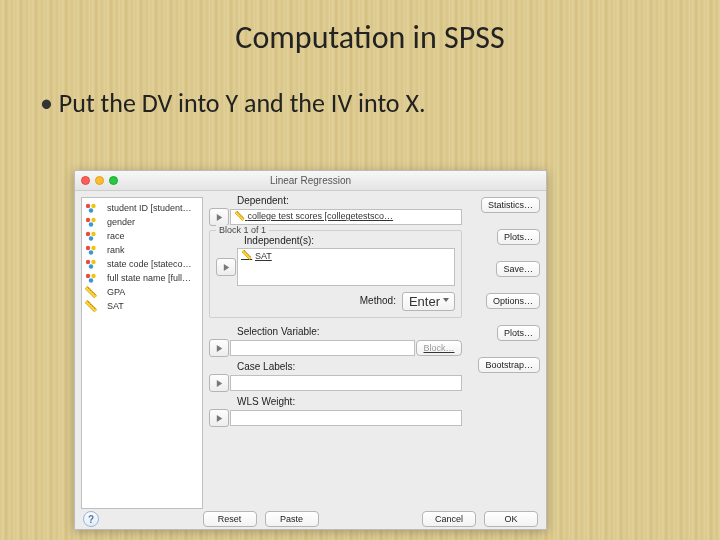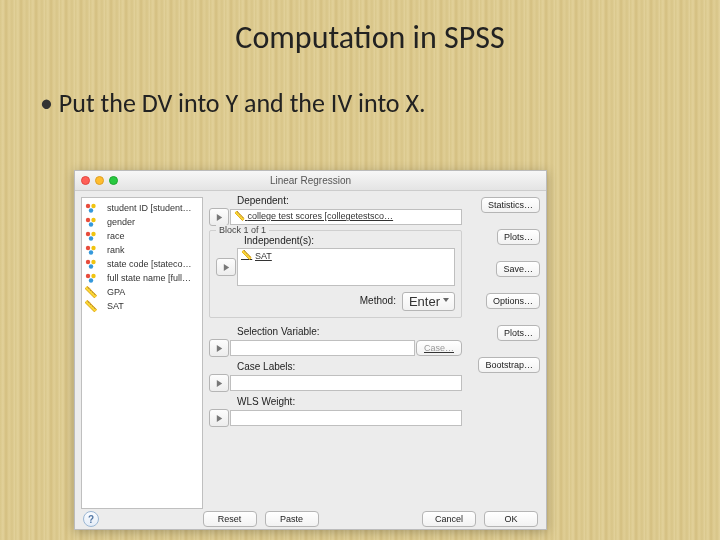--- a/index.html
+++ b/index.html
@@ -270,21 +270,21 @@
 
       <div style="margin-top:8px">
         <div class="field-label" style="margin-left:28px">Selection Variable:</div>
         <div class="field-row">
           <div class="arrowbtn">
               <svg viewBox="0 0 10 10">
                 <path d="M2 1 L8 5 L2 9 Z" fill="#777"></path>
               </svg>
             </div>
           <div class="textbox" style="flex:1"></div>
-          <div class="btn disabled" style="width:46px">Case…</div>
+          <div class="btn disabled" style="width:46px">Block…</div>
         </div>
       </div>
 
       <div style="margin-top:4px">
         <div class="field-label" style="margin-left:28px">Case Labels:</div>
         <div class="field-row">
           <div class="arrowbtn">
               <svg viewBox="0 0 10 10">
                 <path d="M2 1 L8 5 L2 9 Z" fill="#777"></path>
               </svg>

